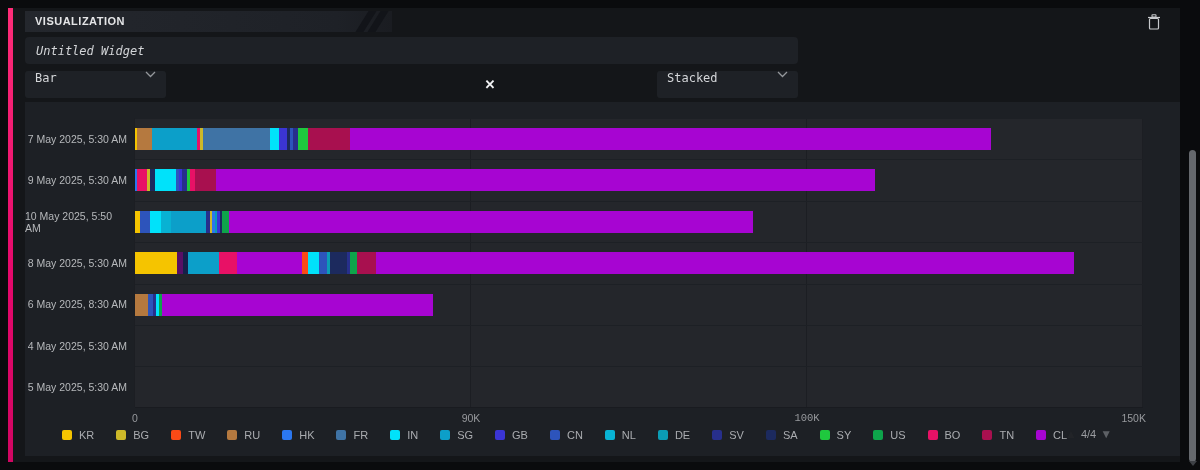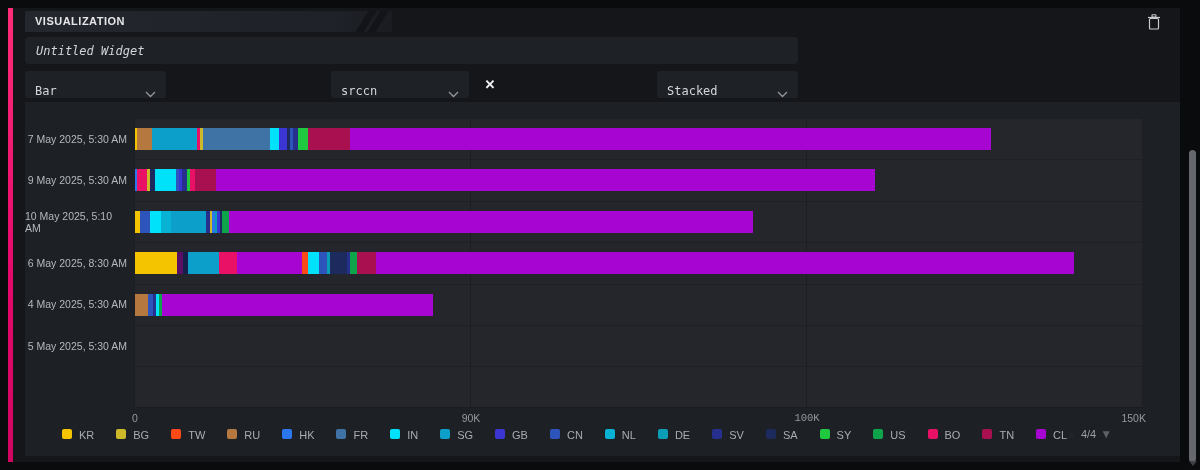--- a/index.html
+++ b/index.html
@@ -20,21 +20,21 @@
        transform:skewX(-32deg);}
   .trash-btn{position:absolute;right:16px;top:4px;width:20px;height:20px;cursor:pointer;
        display:flex;align-items:center;justify-content:center;background:none;border:none;padding:0;}
   
   .name-input{position:absolute;left:12px;top:29px;width:773px;height:27px;background:#1e2126;
        border:none;border-radius:4px;color:#d3d5d8;font-family:"DejaVu Sans Mono",monospace;
        font-size:12px;padding:0 11px;outline:none;font-style:italic;}
   
   .dd{position:absolute;top:63px;height:27px;background:#1e2126;border-radius:3px;
        color:#d4d6d9;font-family:"DejaVu Sans Mono",monospace;font-size:12px;
-       display:flex;align-items:flex-end;padding:0 10px;cursor:pointer;}
+       display:flex;align-items:flex-start;padding:0 10px;cursor:pointer;}
   .dd .lbl{flex:1;}
   .dd svg{flex:0 0 auto;}
   .remove-btn{position:absolute;top:63px;left:465px;width:24px;height:27px;background:none;border:none;
        color:#f2f3f5;font-size:13px;font-weight:bold;cursor:pointer;display:flex;
        align-items:center;justify-content:center;padding:0;}
   
   .chart-panel{position:absolute;left:12px;top:94px;width:1155px;height:354px;background:#1d2025;}
   .plot{position:absolute;left:110px;top:16px;width:1008px;height:290px;background:#24262b;}
   .vgrid{position:absolute;top:0;bottom:0;width:1px;background:#1c1e23;}
   .band{position:relative;height:41.42px;border-top:1px solid #1d2025;}
@@ -43,21 +43,21 @@
   .bar{position:absolute;left:0;top:9px;height:22px;display:flex;z-index:2;}
   .seg{height:100%;flex:0 0 auto;}
   .ylabels{position:absolute;left:0;top:16px;width:102px;height:290px;}
   .ylabel{height:41.42px;display:flex;align-items:center;justify-content:flex-end;
        color:#b6b8bb;font-size:10.5px;}
   .xticks{position:absolute;left:110px;top:310px;width:1008px;height:14px;color:#97999d;font-size:10.5px;}
   .xtick{position:absolute;transform:translateX(-50%);top:0;}
   .xtick.last{transform:translateX(-88%);}
   
   .legend{position:absolute;left:37px;top:327px;display:flex;align-items:center;gap:22px;}
-  .legend-item{display:flex;align-items:flex-start;gap:7px;cursor:pointer;}
+  .legend-item{display:flex;align-items:center;gap:7px;cursor:pointer;}
   .legend-swatch{width:10px;height:10px;border-radius:2px;flex:0 0 auto;}
   .legend-label{color:#aaacb0;font-size:11px;}
   
   .pagination{position:absolute;left:1040px;top:325px;display:flex;align-items:center;gap:4px;
        font-size:11px;color:#9b9da1;}
   .pg-up{color:#222428;font-size:12px;cursor:pointer;}
   .pg-down{color:#5d6065;font-size:12px;cursor:pointer;}
   
   .scrollbar-thumb{position:absolute;left:1189px;top:150px;width:7px;height:312px;
        background:#65686d;border-radius:4px;cursor:pointer;}
@@ -89,44 +89,39 @@
     <input class="name-input" value="Untitled Widget" style="">
 
     <div class="dd" style="left:12px;width:141px">
       <span class="lbl">Bar</span>
       <svg width="11" height="7" viewBox="0 0 11 7">
         <polyline points="1,1 5.5,5.5 10,1" fill="none" stroke="#94979b" stroke-width="1.3"></polyline>
         </svg>
     </div>
 
 
-    <div class="dd" style="left:318px;width:138px">
-      <span class="lbl">srccn</span>
-      <svg width="11" height="7" viewBox="0 0 11 7">
-        <polyline points="1,1 5.5,5.5 10,1" fill="none" stroke="#94979b" stroke-width="1.3"></polyline>
-        </svg>
-    </div>
 
     <button class="remove-btn">
       <span>✕</span>
     </button>
 
 
     <div class="dd" style="left:644px;width:141px">
       <span class="lbl">Stacked</span>
       <svg width="11" height="7" viewBox="0 0 11 7">
         <polyline points="1,1 5.5,5.5 10,1" fill="none" stroke="#94979b" stroke-width="1.3"></polyline>
         </svg>
     </div>
 
     <div class="chart-panel">
       <div class="ylabels" id="ylabels">
           <div class="ylabel">7 May 2025, 5:30 AM</div>
           <div class="ylabel">9 May 2025, 5:30 AM</div>
-          <div class="ylabel">10 May 2025, 5:10 AM</div>
+          <div class="ylabel">10 May 2025, 5:50 AM</div>
+          <div class="ylabel">8 May 2025, 5:30 AM</div>
           <div class="ylabel">6 May 2025, 8:30 AM</div>
           <div class="ylabel">4 May 2025, 5:30 AM</div>
           <div class="ylabel">5 May 2025, 5:30 AM</div>
         </div>
       <div class="plot" id="plot">
           <div class="vgrid" style="left: calc(0% - 1px);"></div>
           <div class="vgrid" style="left: calc(33.3333% - 1px);"></div>
           <div class="vgrid" style="left: calc(66.6667% - 1px);"></div>
           <div class="vgrid" style="left: calc(100% - 1px);"></div>
           <div class="band">

